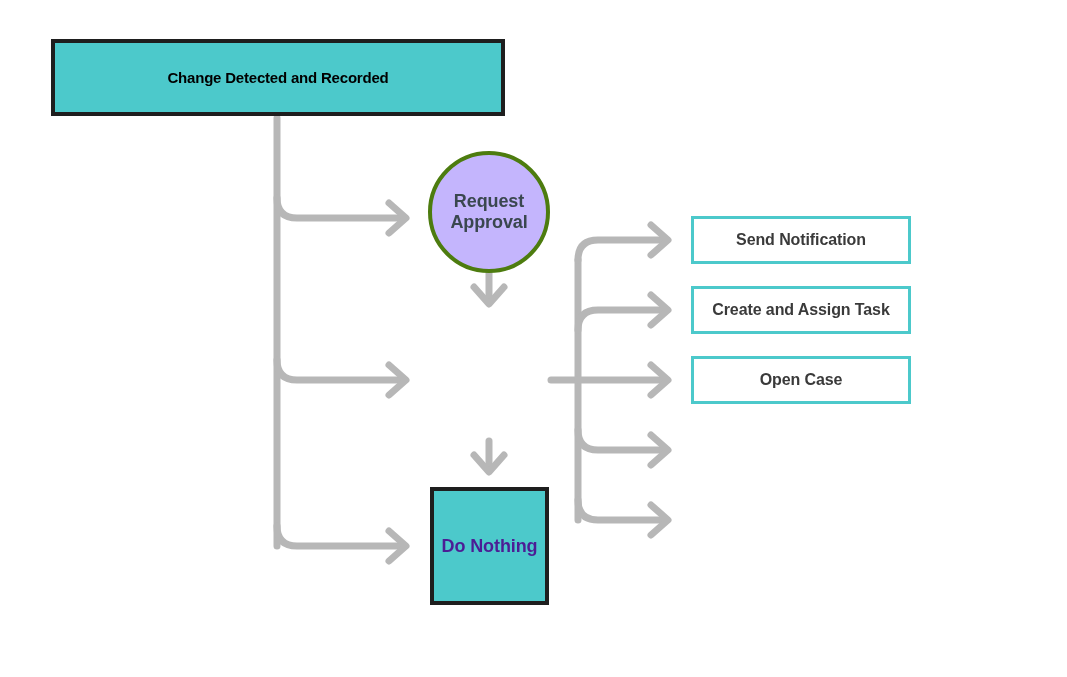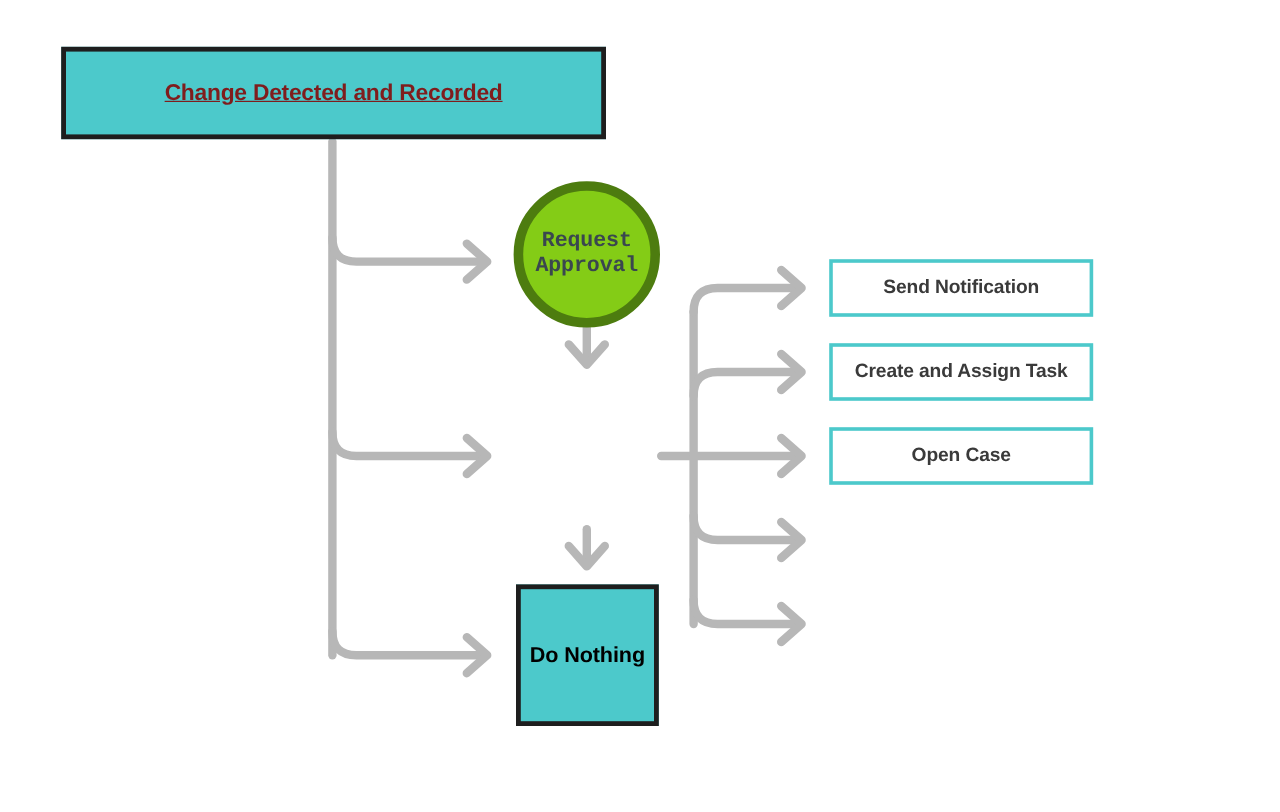--- a/index.html
+++ b/index.html
@@ -37,43 +37,41 @@
     height: 77px;
     box-sizing: border-box;
     background: #4cc9cb;
     border: 4px solid #1e1e1e;
     display: flex;
     align-items: center;
     justify-content: center;
     z-index: 3;
   }
   .trigger-label {
-    font-size: 19px;
+    font-size: 15px;
     font-weight: bold;
-    color: #7f1d1d;
+    color: #000000;
     letter-spacing: -0.2px;
     white-space: nowrap;
-    text-decoration: underline;
   }
 
   
   .node-circle {
     position: absolute;
     width: 122px;
     height: 122px;
     box-sizing: border-box;
-    background: #84cc16;
-    border: 8px solid #4d7c0f;
+    background: #c4b5fd;
+    border: 4px solid #4d7c0f;
     border-radius: 50%;
     display: flex;
     align-items: center;
     justify-content: center;
     text-align: center;
     z-index: 3;
-    font-family: Liberation Mono, monospace;
   }
   .node-circle .node-label {
     font-size: 18px;
     font-weight: bold;
     color: #3a474f;
     line-height: 1.18;
     letter-spacing: -0.1px;
   }
   #circle-request  { left: 428px; top: 151px; }
   #circle-exec     { left: 428px; top: 319px; }
@@ -89,21 +87,21 @@
     background: #4cc9cb;
     border: 4px solid #1e1e1e;
     display: flex;
     align-items: center;
     justify-content: center;
     z-index: 3;
   }
   .node-square .node-label {
     font-size: 18px;
     font-weight: bold;
-    color: #000000;
+    color: #4c1d95;
     letter-spacing: -0.1px;
     white-space: nowrap;
   }
 
   
   .action-box {
     position: absolute;
     left: 691px;
     width: 220px;
     height: 48px;

